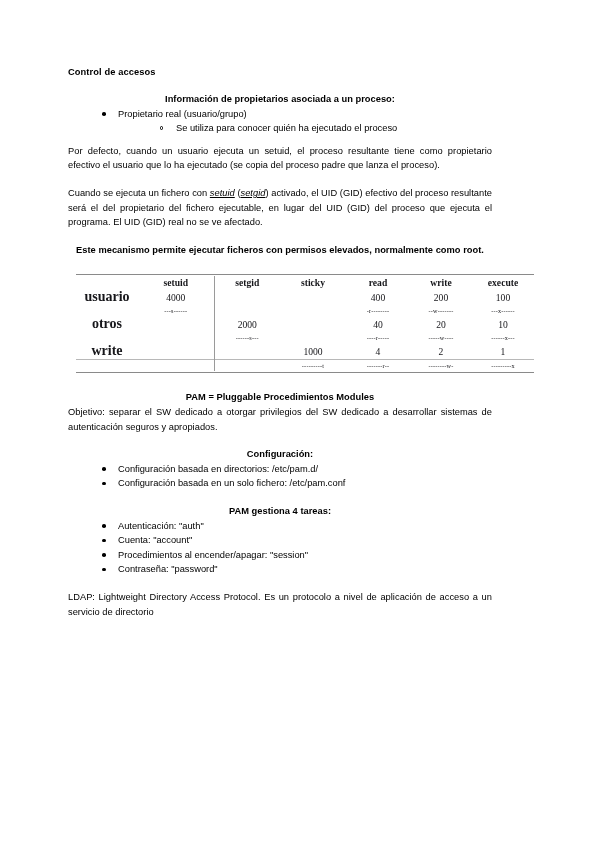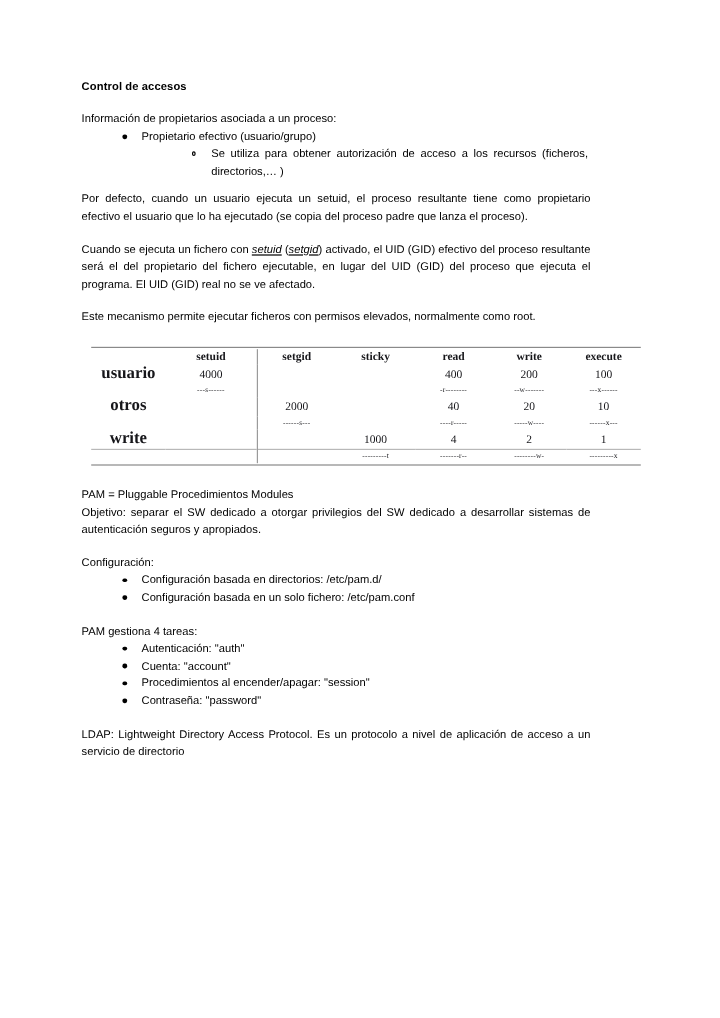--- a/index.html
+++ b/index.html
@@ -29,21 +29,22 @@
     line-height: 1.3;
   }
   p.para {
     font-size: 9.3px;
     line-height: 14.6px;
     margin: 0;
     text-align: justify;
     letter-spacing: 0.02px;
   }
   p.para.nojust {
-    text-align: left;
+    text-align: center;
+    font-weight: bold;
   }
   .spacer-sm { height: 8px; }
   .spacer-md { height: 13px; }
   .spacer-lg { height: 17px; }
   ul.lvl1 {
     list-style: none;
     margin: 0;
     padding: 0 0 0 32px;
   }
   ul.lvl2 {
@@ -158,24 +159,24 @@
 <body>
 
 <div class="page">
 
   <h1 class="doc-title">Control de accesos</h1>
 
   <p class="para nojust">Información de propietarios asociada a un proceso:</p>
 
   <ul class="lvl1">
     <li>
-      <span>Propietario efectivo (usuario/grupo)</span>
+      <span>Propietario real (usuario/grupo)</span>
       <ul class="lvl2">
-        <li class="just">
-          <span>Se utiliza para obtener autorización de acceso a los recursos (ficheros, directorios,… )</span>
+        <li>
+          <span>Se utiliza para conocer quién ha ejecutado el proceso</span>
         </li>
       </ul>
     </li>
   </ul>
 
   <div class="spacer-sm"></div>
 
   <p class="para">Por defecto, cuando un usuario ejecuta un setuid, el proceso resultante tiene como propietario efectivo el usuario que lo ha ejecutado (se copia del proceso padre que lanza el proceso).</p>
 
   <div class="spacer-md"></div>

